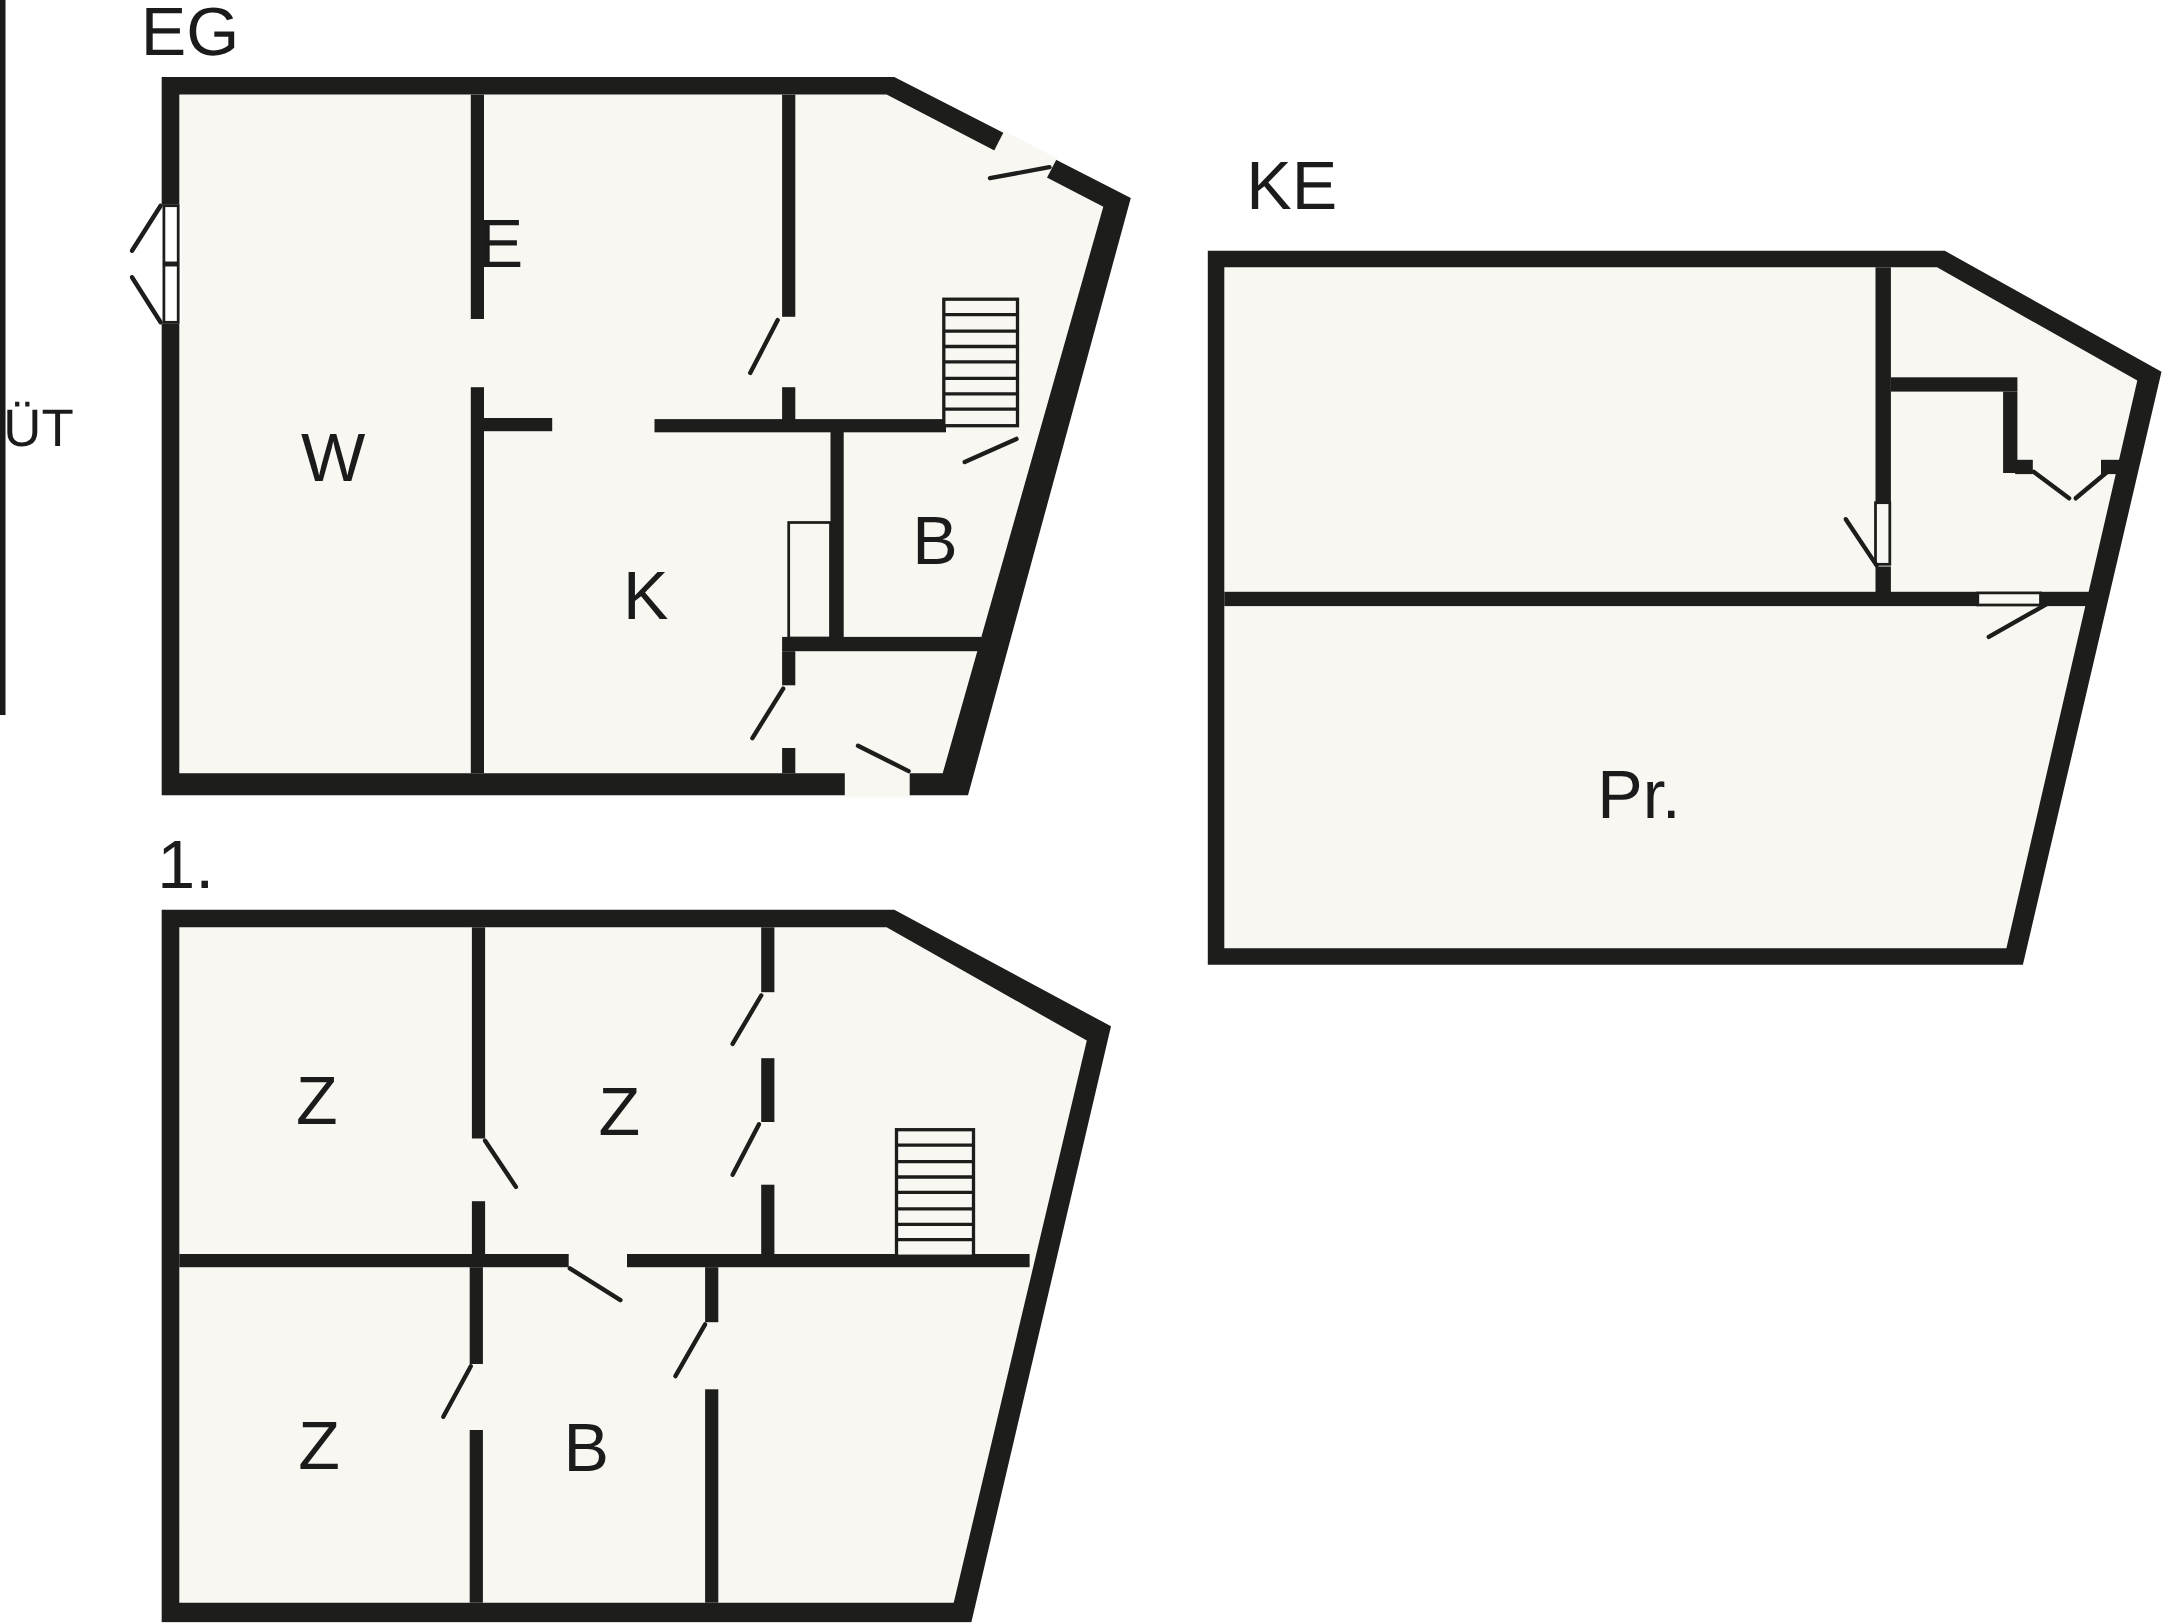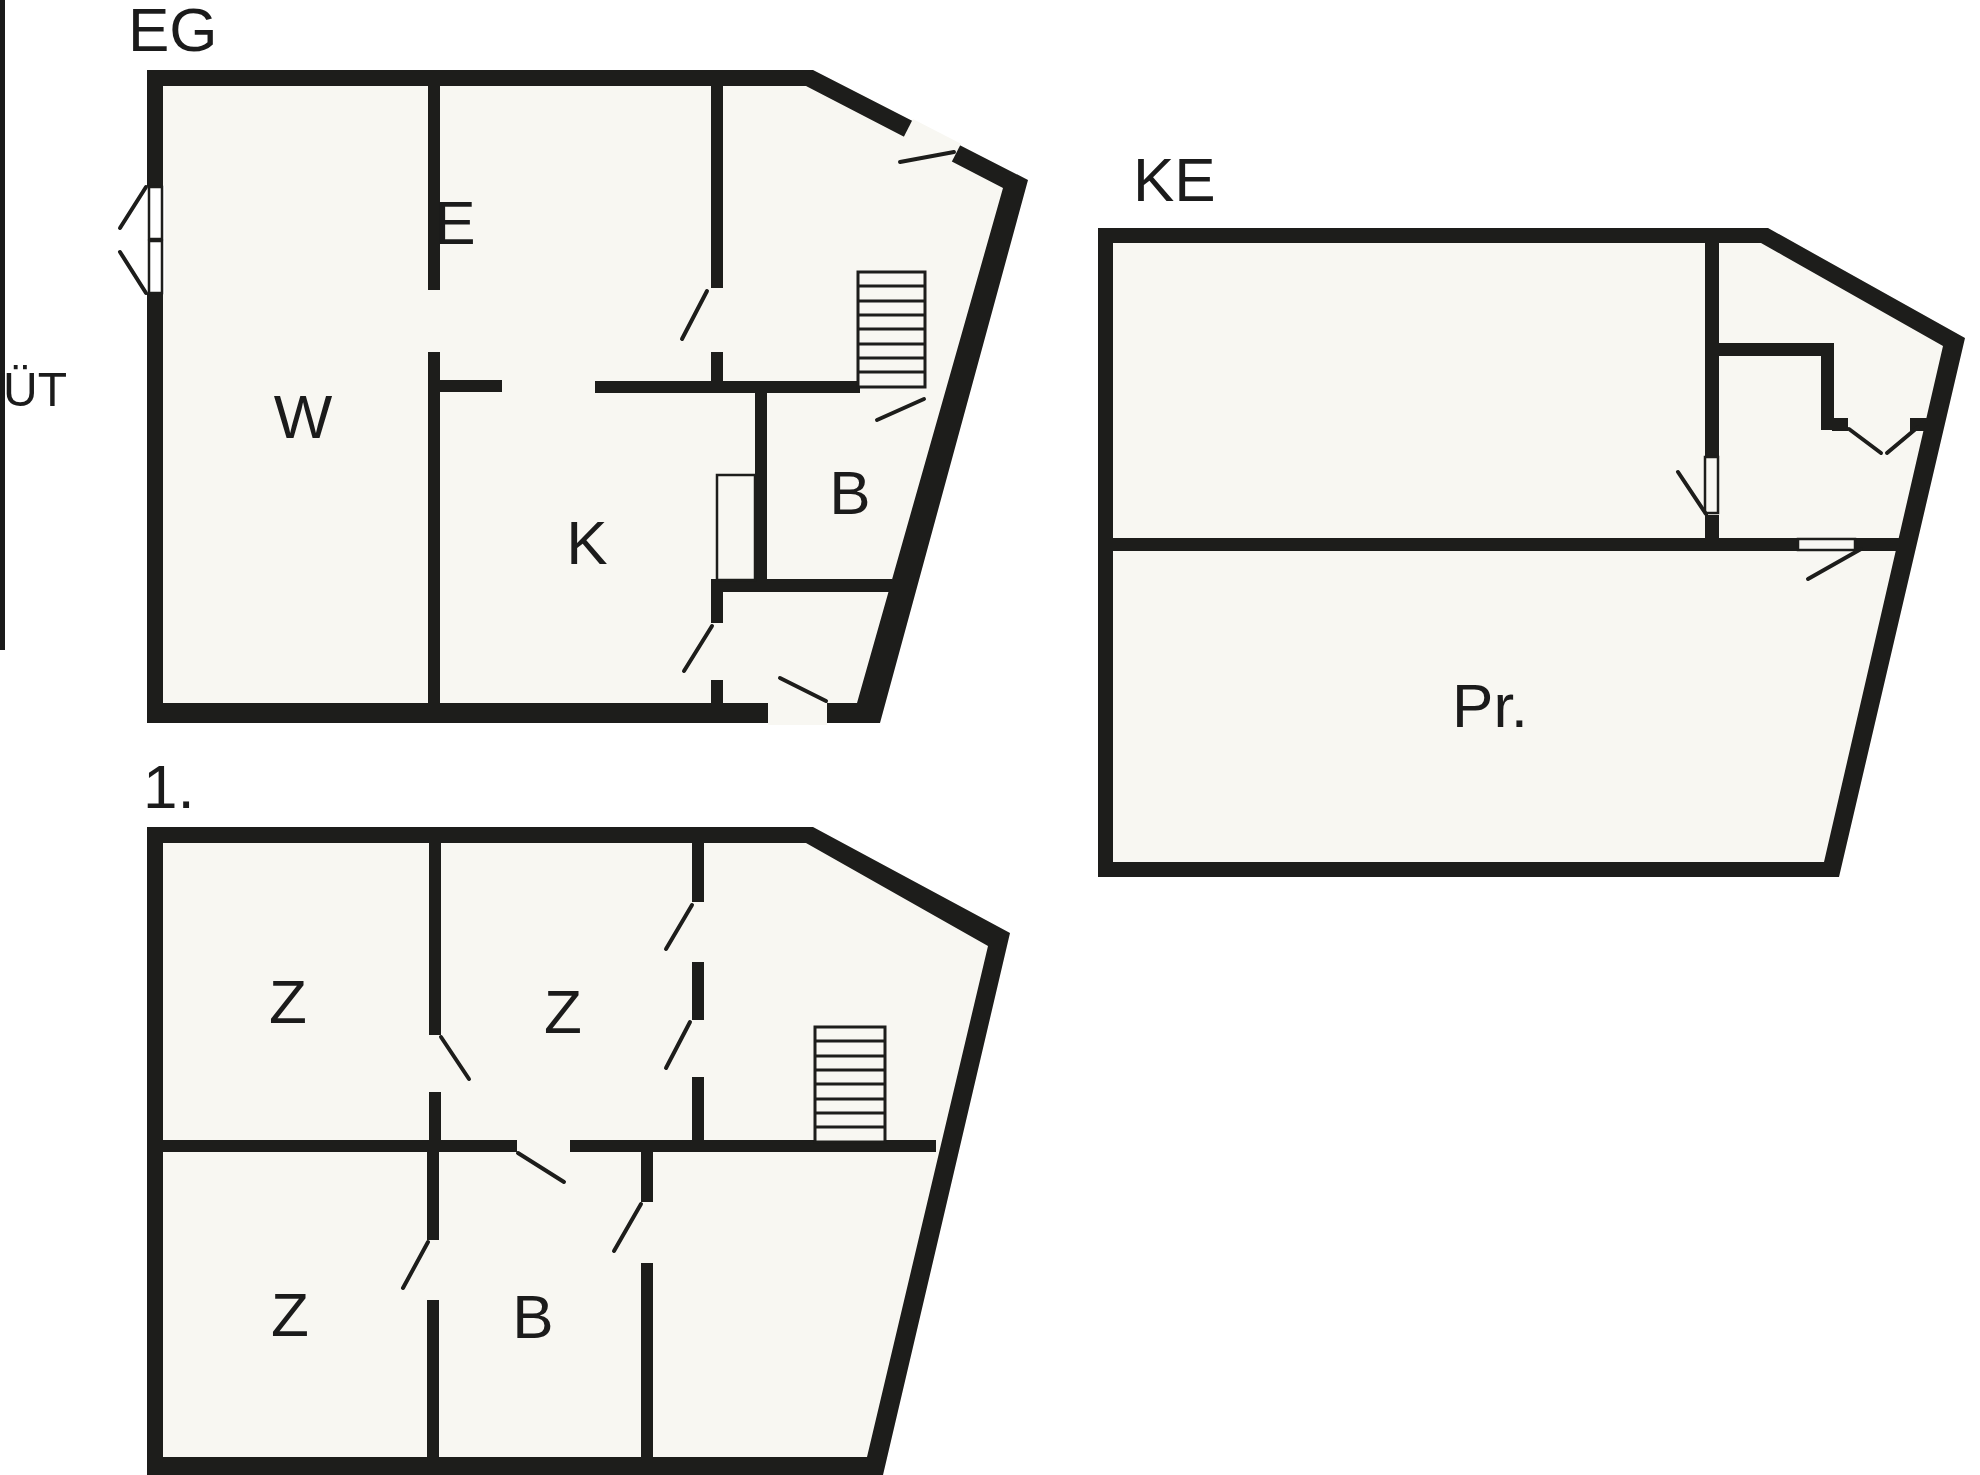--- a/index.html
+++ b/index.html
@@ -171,29 +171,29 @@
         <line x1="692" y1="905" x2="666" y2="949"></line>
         <line x1="690" y1="1022" x2="666" y2="1068"></line>
         <line x1="518" y1="1153" x2="564" y2="1182"></line>
         <line x1="428" y1="1242" x2="403" y2="1288"></line>
         <line x1="641" y1="1204" x2="614" y2="1251"></line>
       </g>
     </g>
   </svg>
 
   <div class="plan-title" style="left:128px; top:-4px;">EG</div>
-  <div class="plan-title" style="left:1133px; top:146px;text-align:center;">KE</div>
+  <div class="plan-title" style="left:1133px; top:136px;text-align:center;">KE</div>
   <div class="plan-title" style="left:143px; top:753px;">1.</div>
   <div class="exterior-label" style="left:3px; top:362px;">ÜT</div>
 
   <div class="room-label" style="left:303px; top:417px;">W</div>
   <div class="room-label" style="left:455px; top:223px;">E</div>
   <div class="room-label" style="left:587px; top:543px;">K</div>
   <div class="room-label" style="left:850px; top:493px;">B</div>
 
-  <div class="room-label" style="left:1490px; top:706px;">Pr.</div>
+  <div class="room-label" style="left:1490px; top:724px;">Pr.</div>
 
   <div class="room-label" style="left:288px; top:1002px;">Z</div>
   <div class="room-label" style="left:563px; top:1012px;">Z</div>
   <div class="room-label" style="left:290px; top:1315px;">Z</div>
   <div class="room-label" style="left:533px; top:1317px;">B</div>
 
 </div>
 
 </body></html>

